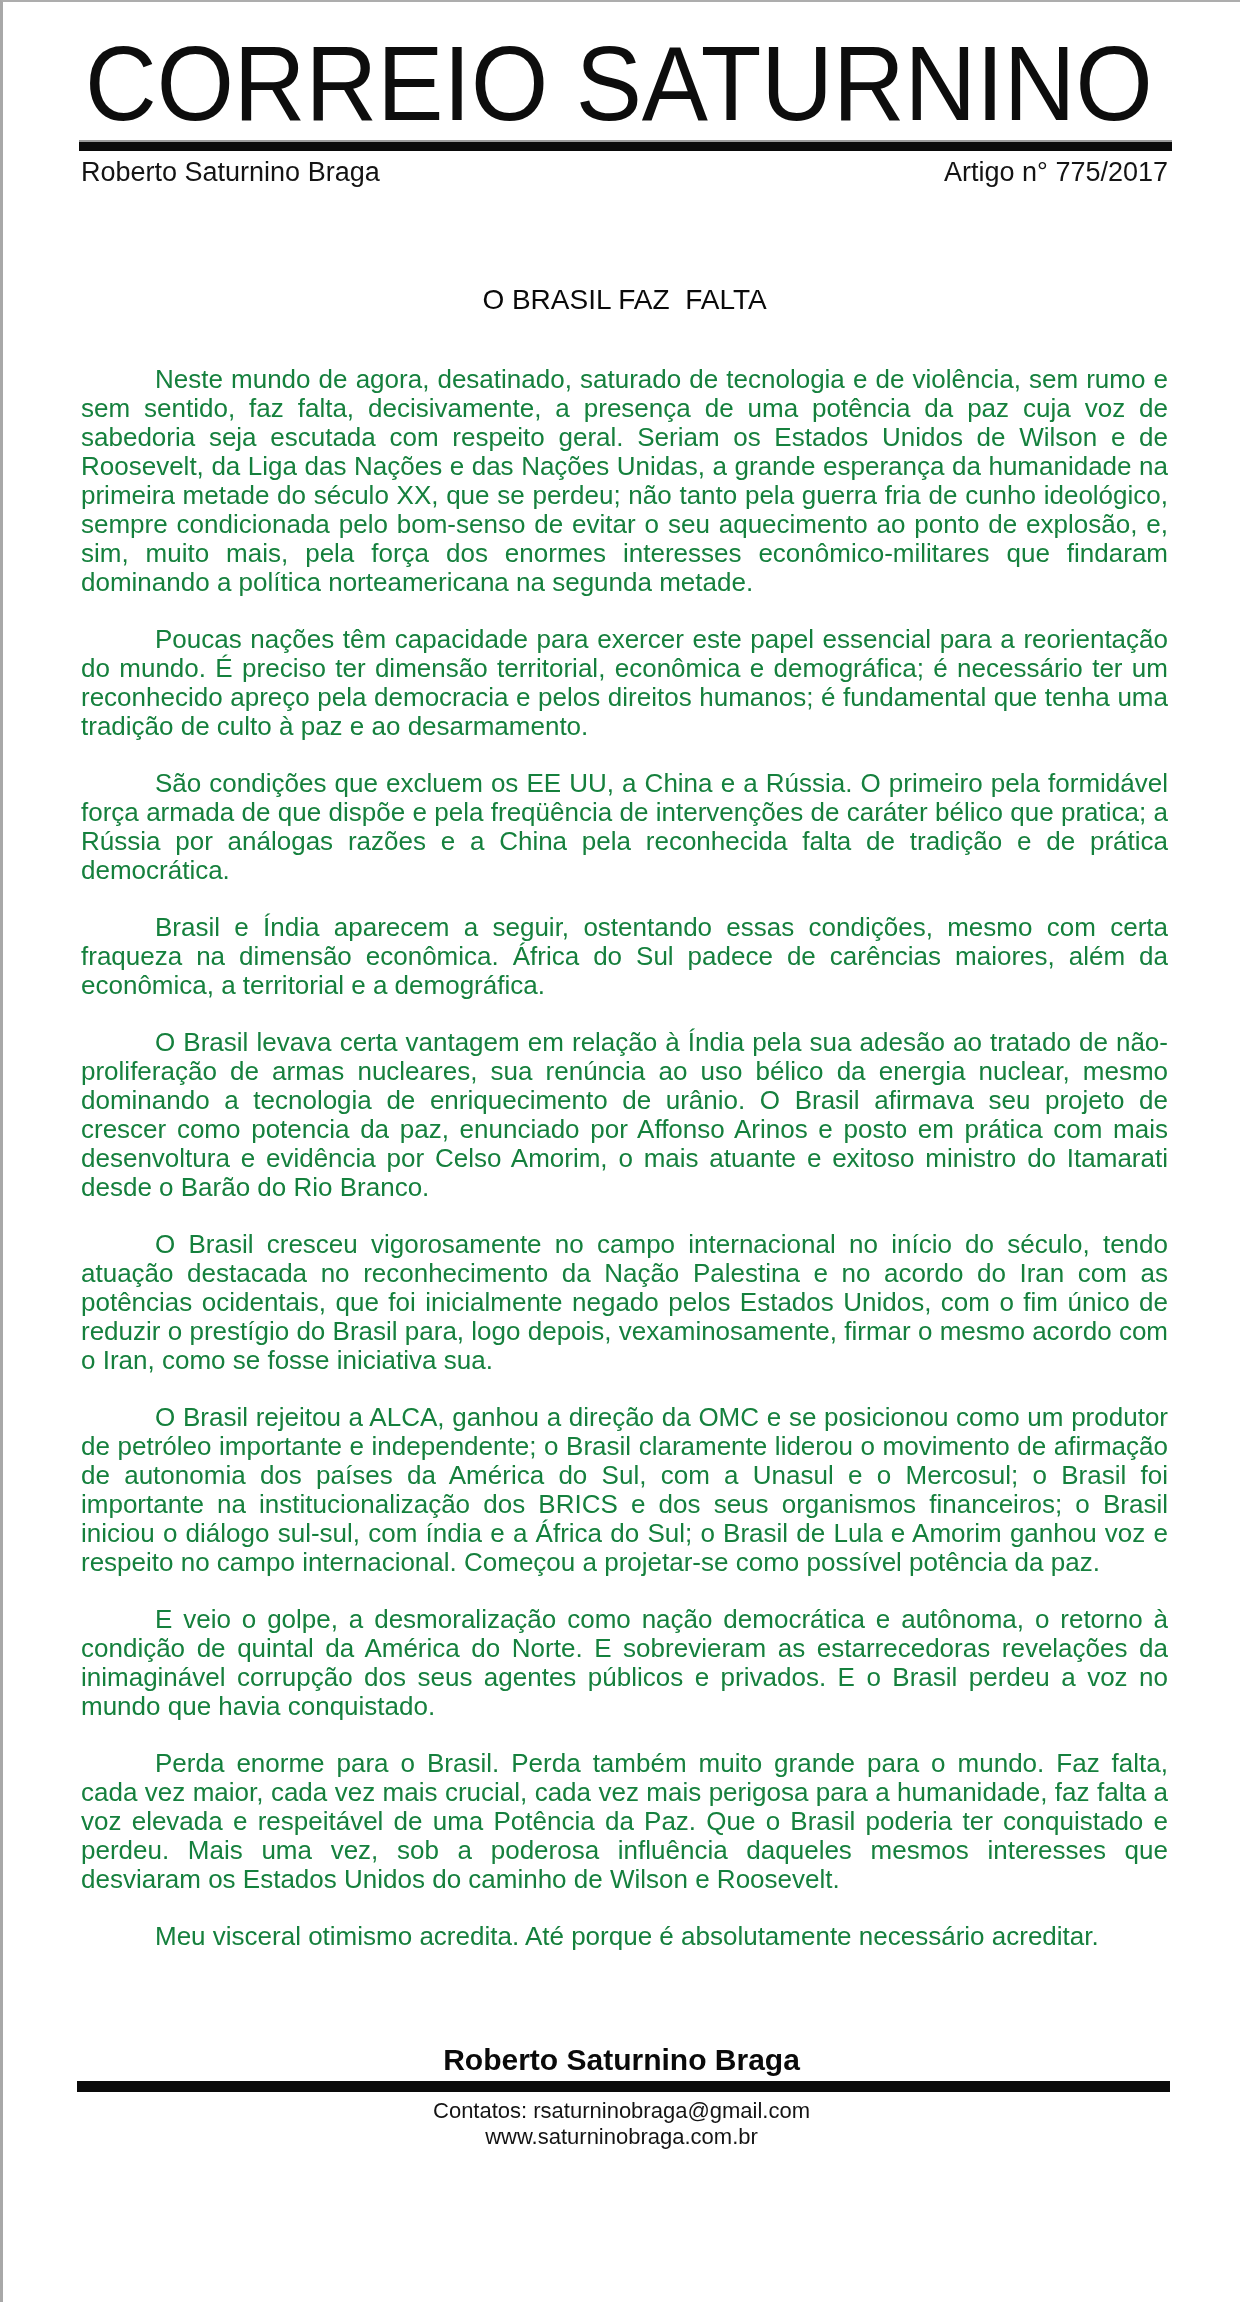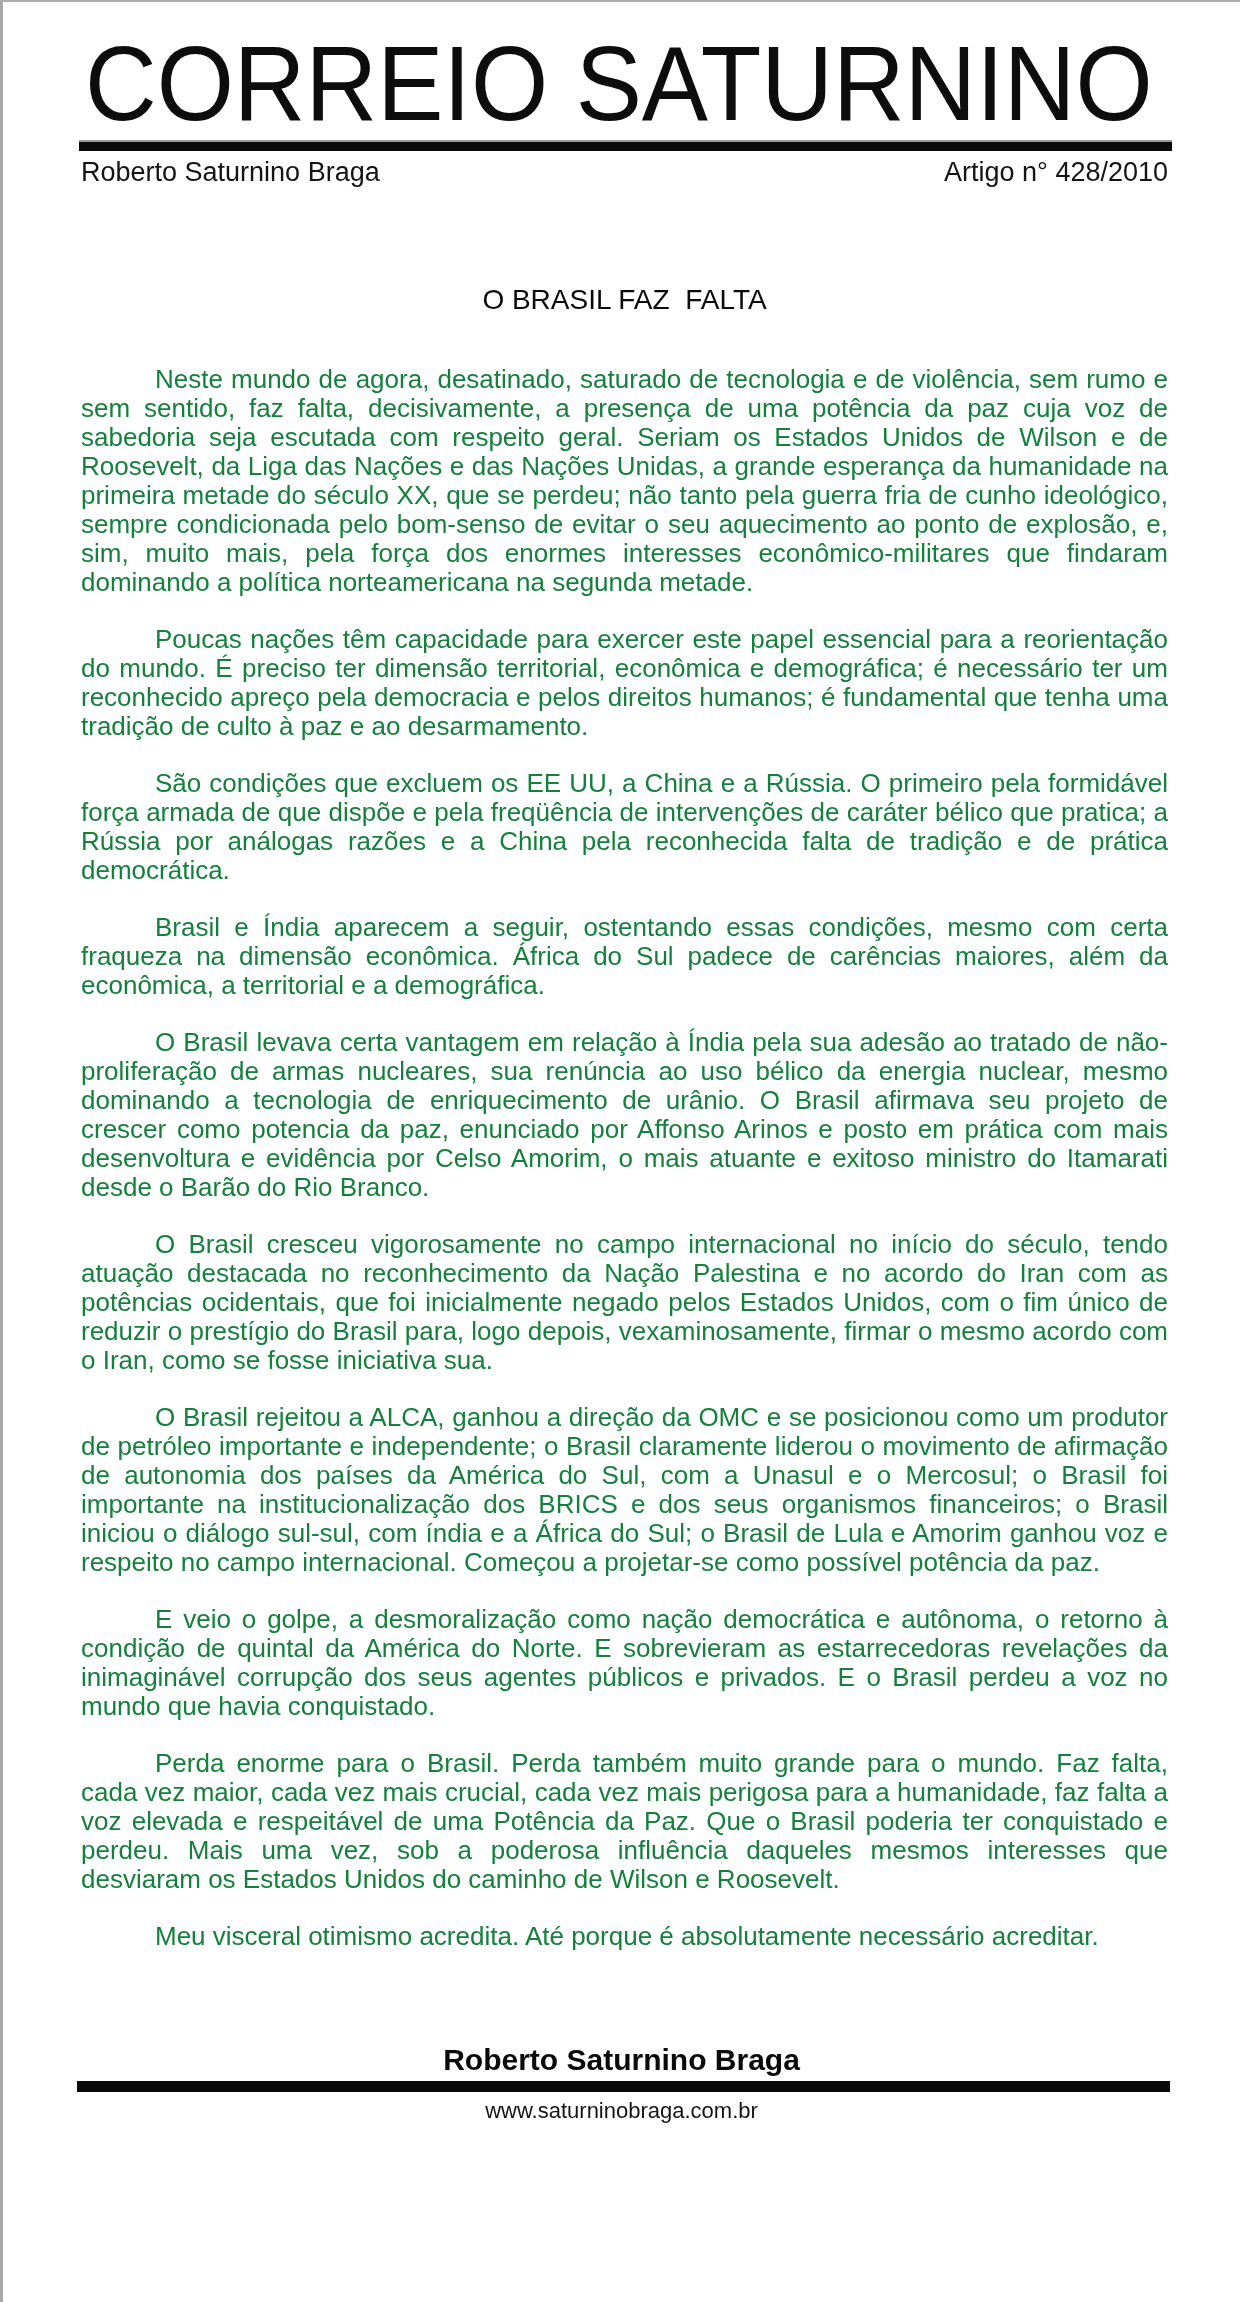--- a/index.html
+++ b/index.html
@@ -90,21 +90,21 @@
 </head>
 <body>
 
 <div class="page">
 
   <header>
     <div class="masthead-title">CORREIO SATURNINO</div>
     <div class="masthead-rule"></div>
     <div class="masthead-byline">
       <span>Roberto Saturnino Braga</span>
-      <span>Artigo n° 428/2010</span>
+      <span>Artigo n° 775/2017</span>
     </div>
   </header>
 
   <main class="article">
     <h1 class="article-title">O BRASIL FAZ  FALTA</h1>
 
     <p>Neste mundo de agora, desatinado, saturado de tecnologia e de violência, sem rumo e sem sentido, faz falta, decisivamente, a presença de uma potência da paz cuja voz de sabedoria seja escutada com respeito geral. Seriam os Estados Unidos de Wilson e de Roosevelt, da Liga das Nações e das Nações Unidas, a grande esperança da humanidade na primeira metade do século XX, que se perdeu; não tanto pela guerra fria de cunho ideológico, sempre condicionada pelo bom-senso de evitar o seu aquecimento ao ponto de explosão, e, sim, muito mais, pela força dos enormes interesses econômico-militares que findaram dominando a política norteamericana na segunda metade.</p>
     <p>Poucas nações têm capacidade para exercer este papel essencial para a reorientação do mundo. É preciso ter dimensão territorial, econômica e demográfica; é necessário ter um reconhecido apreço pela democracia e pelos direitos humanos; é fundamental que tenha uma tradição de culto à paz e ao desarmamento.</p>
     <p>São condições que excluem os EE UU, a China e a Rússia. O primeiro pela formidável força armada de que dispõe e pela freqüência de intervenções de caráter bélico que pratica; a Rússia por análogas razões e a China pela reconhecida falta de tradição e de prática democrática.</p>
     <p>Brasil e Índia aparecem a seguir, ostentando essas condições, mesmo com certa fraqueza na dimensão econômica. África do Sul padece de carências maiores, além da econômica, a territorial e a demográfica.</p>
@@ -112,16 +112,17 @@
     <p>O Brasil cresceu vigorosamente no campo internacional no início do século, tendo atuação destacada no reconhecimento da Nação Palestina e no acordo do Iran com as potências ocidentais, que foi inicialmente negado pelos Estados Unidos, com o fim único de reduzir o prestígio do Brasil para, logo depois, vexaminosamente, firmar o mesmo acordo com o Iran, como se fosse iniciativa sua.</p>
     <p>O Brasil rejeitou a ALCA, ganhou a direção da OMC e se posicionou como um produtor de petróleo importante e independente; o Brasil claramente liderou o movimento de afirmação de autonomia dos países da América do Sul, com a Unasul e o Mercosul; o Brasil foi importante na institucionalização dos BRICS e dos seus organismos financeiros; o Brasil iniciou o diálogo sul-sul, com  índia e a África do Sul; o Brasil de Lula e Amorim  ganhou voz e respeito no campo internacional. Começou a projetar-se como possível potência da paz.</p>
     <p>E veio o golpe, a desmoralização como nação democrática e autônoma, o retorno à condição de quintal da América do Norte. E sobrevieram as estarrecedoras revelações da inimaginável corrupção dos seus agentes públicos e privados. E o Brasil perdeu  a voz no mundo que havia conquistado.</p>
     <p>Perda enorme para o Brasil. Perda também muito grande para o mundo. Faz falta, cada vez maior, cada vez mais crucial, cada vez mais perigosa para a humanidade, faz falta a voz elevada e respeitável de uma Potência da Paz. Que o Brasil poderia ter conquistado e perdeu. Mais uma vez, sob a poderosa influência daqueles mesmos interesses que desviaram os Estados Unidos do caminho de Wilson e Roosevelt.</p>
     <p>Meu visceral otimismo acredita. Até porque é absolutamente necessário acreditar.</p>
   </main>
 
   <footer class="footer">
     <div class="footer-signature">Roberto Saturnino Braga</div>
     <div class="footer-rule"></div>
+    <div class="footer-contact">Contatos: rsaturninobraga@gmail.com</div>
     <div class="footer-contact">www.saturninobraga.com.br</div>
   </footer>
 
 </div>
 
 </body></html>

